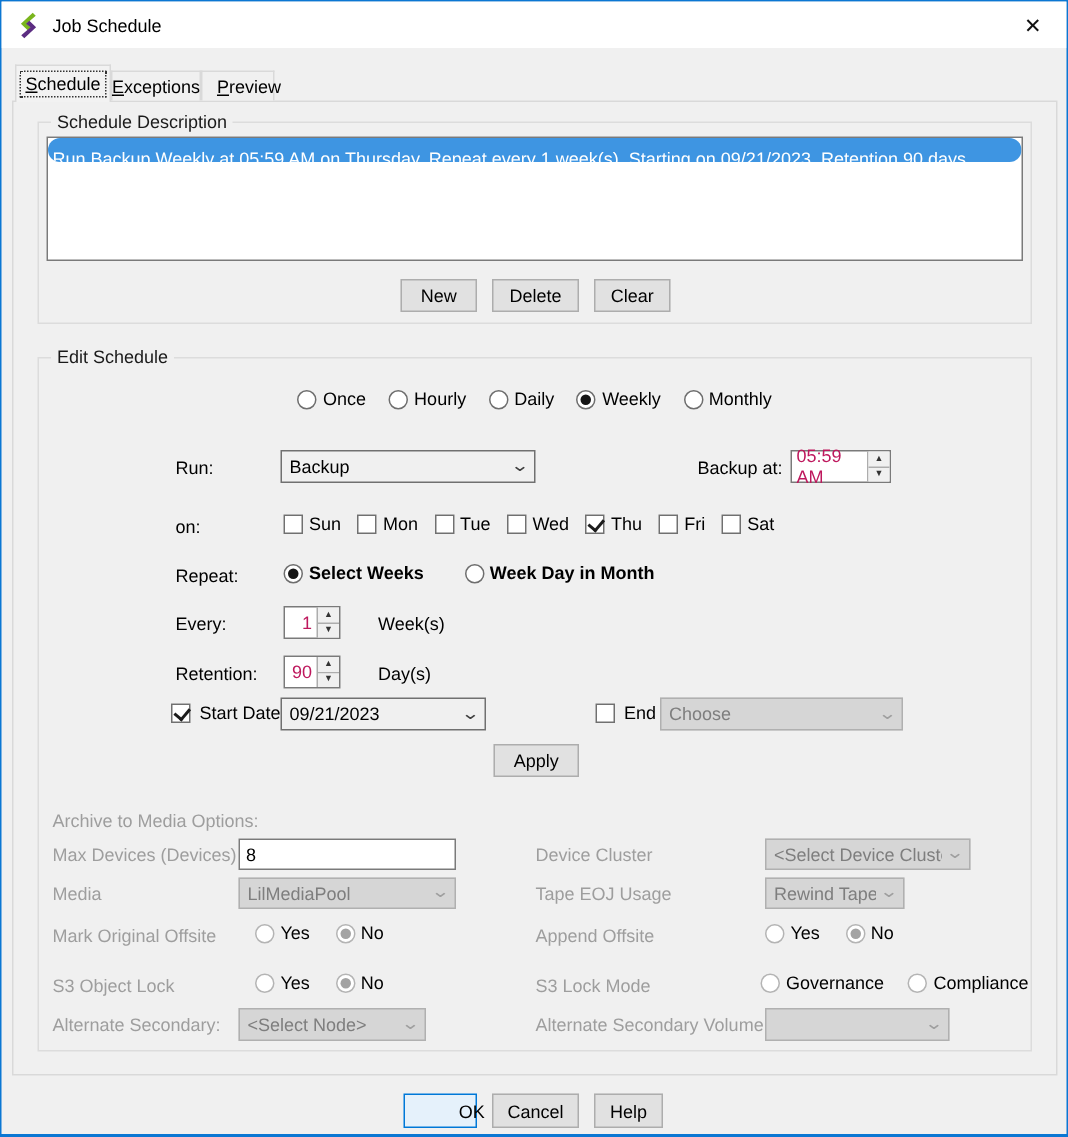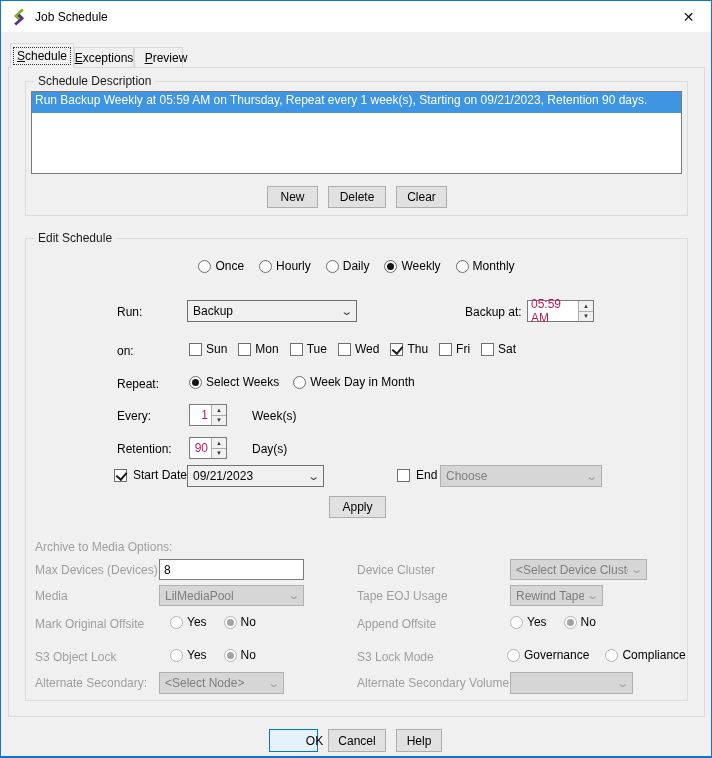--- a/index.html
+++ b/index.html
@@ -16,21 +16,21 @@
   .tab.inactive { top:46px; height:20px; }
   .tab.active { top:42px; height:25px; background:#f2f2f2; }
   .tab.active .tabinner { outline:1px dotted #333; padding:1px 3px; }
   .u { text-decoration:underline; }
   .pane { position:absolute; left:7px; top:66px; width:697px; height:650px; border:1px solid #d9d9d9; background:#f0f0f0; z-index:1; }
   
   .group { position:absolute; border:1px solid #dcdcdc; }
   .glabel { position:absolute; top:-8px; left:8px; background:#f0f0f0; padding:0 4px; font-size:12px; color:#1a1a1a; white-space:nowrap; }
   
   .listbox { position:absolute; background:#fff; border:1px solid #7a7a7a; overflow:hidden; }
-  .listitem { height:21px; line-height:17px; padding:0 3px; font-size:12px; color:#fff; background:#3e95e2; white-space:nowrap; overflow:hidden; }
+  .listitem { height:16px; line-height:17px; padding:6px 3px; font-size:12px; color:#fff; background:#3e95e2; white-space:nowrap; overflow:hidden;border-radius:8px; }
   
   .btn { position:absolute; height:22px; background:#e1e1e1; border:1px solid #adadad; font-size:12px; color:#000; display:flex; align-items:center; justify-content:center; cursor:default; }
   .btn.default { background:#e5f1fb; border-color:#0078d7; }
   
   .lbl { position:absolute; font-size:12px; color:#000; white-space:nowrap; }
   .glbl { position:absolute; font-size:12px; color:#9e9e9e; white-space:nowrap; }
   
   .combo { position:absolute; height:22px; border:1px solid #707070; background:#f0f0f0; display:flex; align-items:center; font-size:12px; color:#000; padding:0 5px; }
   .combo .cval { flex:1; white-space:nowrap; overflow:hidden; }
   .chev { color:#404040; font-size:11px; line-height:1; transform:scaleX(1.4); margin-left:4px; }
@@ -164,21 +164,21 @@
           <span class="cb"></span>
           <span>Fri</span>
         </span>
       <span class="opt">
           <span class="cb"></span>
           <span>Sat</span>
         </span>
     </div>
 
     <span class="lbl" style="left:91px; top:138px;">Repeat:</span>
-    <div class="row" style="left:163px; top:136px; gap:14px;">
+    <div class="row" style="left:163px; top:136px; gap:27px;font-weight:bold;">
       <span class="opt">
           <span class="rad on"></span>
           <span>Select Weeks</span>
         </span>
       <span class="opt">
           <span class="rad"></span>
           <span>Week Day in Month</span>
         </span>
     </div>
 

